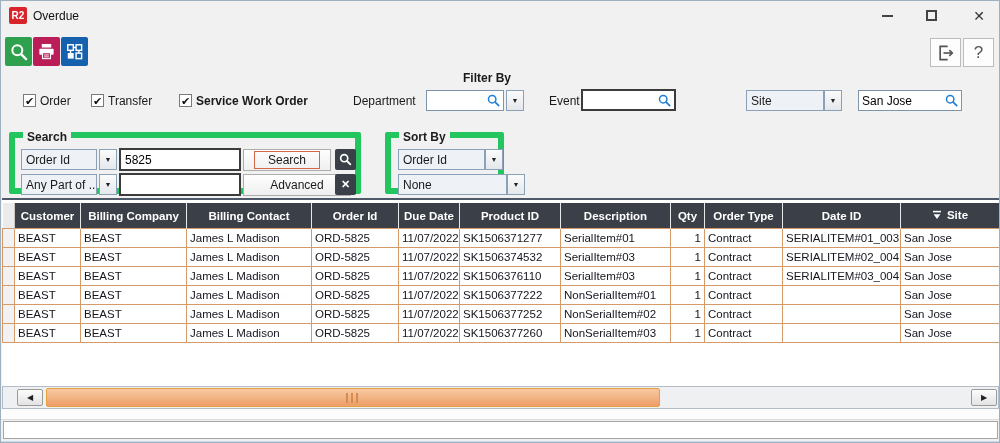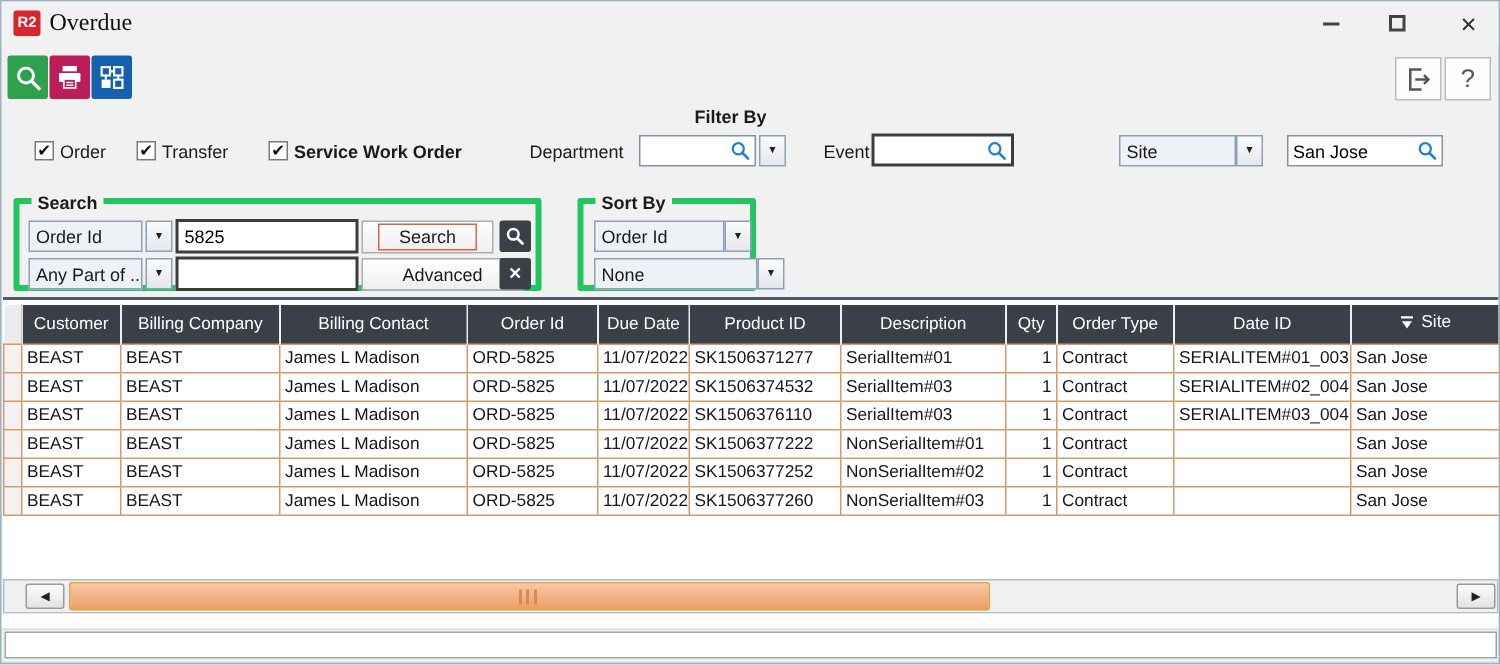--- a/index.html
+++ b/index.html
@@ -6,21 +6,21 @@
   body { font-family: "Liberation Sans", sans-serif; background:#d7d7d7; }
   .window {
     position: relative; width: 1000px; height: 443px;
     background: #f1f1f1; border: 1px solid #9fb0bf; overflow: hidden;
     font-size: 12px; color: #1a1a1a;
   }
   
   .titlebar { position:absolute; top:0; left:0; width:1000px; height:29px; background:#f1f1f1; }
   .logo { position:absolute; left:8px; top:6px; width:18px; height:17px; background:#d8242b;
           color:#fff; font-weight:bold; font-size:10px; display:flex; align-items:center; justify-content:center; border-radius:2px;}
-  .win-title { position:absolute; left:32px; top:0; height:29px; display:flex; align-items:center; font-size:16px; color:#111;font-family:Liberation Serif, serif;}
+  .win-title { position:absolute; left:32px; top:0; height:29px; display:flex; align-items:center; font-size:12px; color:#111;}
   .tb-btn { position:absolute; top:2px; width:30px; height:25px; display:flex; align-items:center; justify-content:center; color:#333; }
   .min-bar { width:11px; height:2px; background:#444; }
   .max-box { width:11px; height:11px; border:2px solid #444; }
   .close-x { font-size:14px; color:#333; }
   
   .toolbtn { position:absolute; top:36px; width:27px; height:29px; border-radius:2px;
              display:flex; align-items:center; justify-content:center; }
   .toolbtn.green { left:4px;  background:#2fa04d; }
   .toolbtn.crimson { left:32px; background:#ba1d58; }
   .toolbtn.blue { left:60px; background:#1561ae; }
@@ -42,36 +42,36 @@
             border:1px solid #8ba1b8; display:flex; align-items:center; justify-content:center;
             font-size:7px; color:#222; }
   .combo { position:absolute; display:flex; height:21px; }
   .combo .txt { background:#eef1f6; border:1px solid #8ba1b8; flex:1; display:flex; align-items:center;
                 padding:0 4px; font-size:12px; white-space:nowrap; overflow:hidden; }
   .combo .arr { width:18px; margin-left:2px; background:linear-gradient(#fbfbfb,#e4e7ec);
                 border:1px solid #8ba1b8; display:flex; align-items:center; justify-content:center;
                 font-size:7px; color:#222; }
   .combo.attached .arr { margin-left:0; border-left:1px solid #8ba1b8; }
   
-  .groupbox { position:absolute; border:4px solid #22c55e; border-radius:2px; }
+  .groupbox { position:absolute; border:6px solid #22c55e; border-radius:2px; }
   .legend { position:absolute; top:-8px; left:8px; background:#f1f1f1; padding:0 4px;
             font-weight:bold; font-size:12px; color:#1c1c1c; }
   .ginput { position:absolute; height:23px; border:2px solid #3c3c3c; background:#fff;
             font-family:"Liberation Sans",sans-serif; font-size:12px; padding:0 4px; outline:none; }
   .gbtn { position:absolute; height:22px; background:linear-gradient(#fefefe,#efefef);
           border:1px solid #adadad; display:flex; align-items:center; justify-content:center; font-size:12px; }
   .gbtn .focus-ring { border:1px solid #d4674a; padding:1px 13px; }
   .darkbtn { position:absolute; width:21px; height:21px; background:#3a3f48; border-radius:2px;
              display:flex; align-items:center; justify-content:center; color:#fff; font-size:11px; font-weight:bold; }
   
   .grid-panel { position:absolute; left:1px; top:197px; width:997px; height:188px;
                 background:#fff; border-top:2px solid #4e5a69; }
   table.grid { border-collapse:collapse; table-layout:fixed; width:997px; margin-top:3px;
                font-size:11.5px; }
-  table.grid th { background:#3a3f48; color:#fff; font-weight:normal; height:20px;
+  table.grid th { background:#3a3f48; color:#fff; font-weight:bold; height:20px;
                   border-right:1px solid #e6e8ea; padding:6px 2px; text-align:center;
                   white-space:nowrap; overflow:hidden; }
   table.grid th.sel { background:#ebebeb; border-right:1px solid #c8c8c8; }
   table.grid td { background:#fff; border:1px solid #d49a6a; height:19px; padding:0 3px;
                   white-space:nowrap; overflow:hidden; color:#15151f; }
   table.grid td.sel { background:#f2f2f2; }
   table.grid td.r { text-align:right; }
   .site-h { display:inline-flex; align-items:center; gap:5px; }
   
   .hscroll { position:absolute; left:1px; top:385px; width:997px; height:23px;

